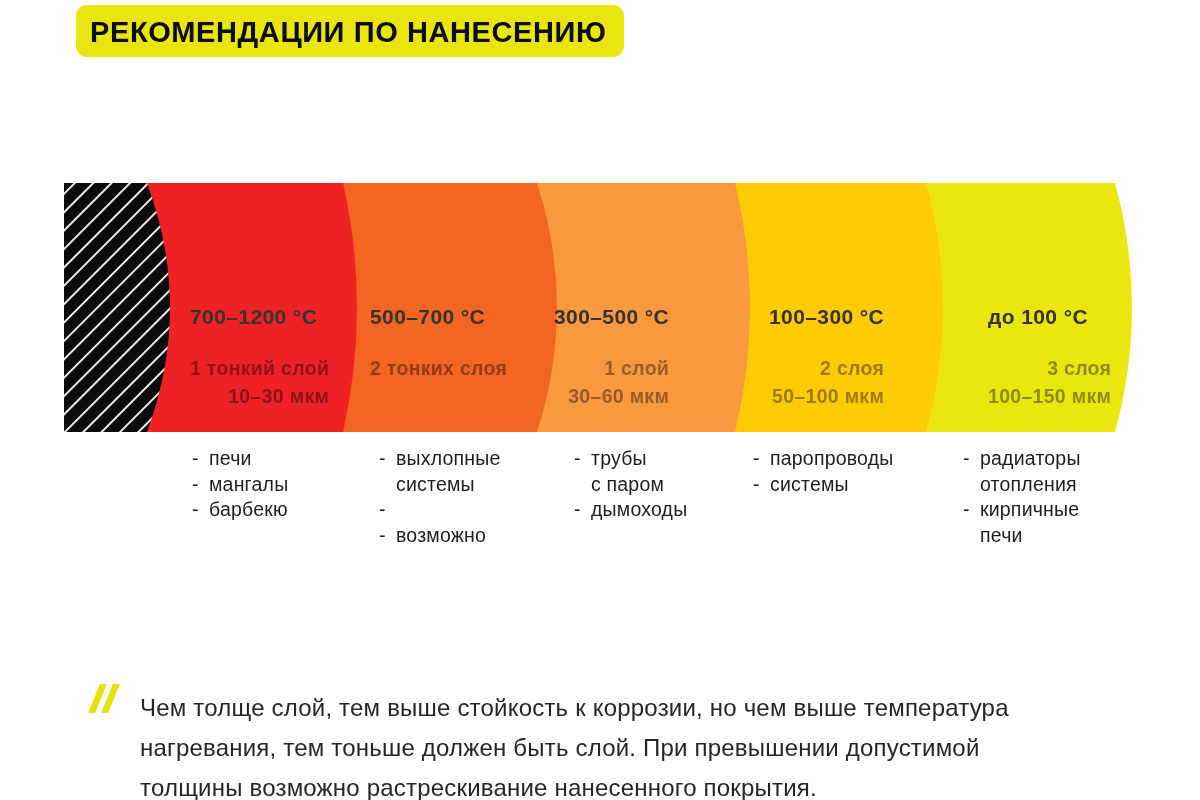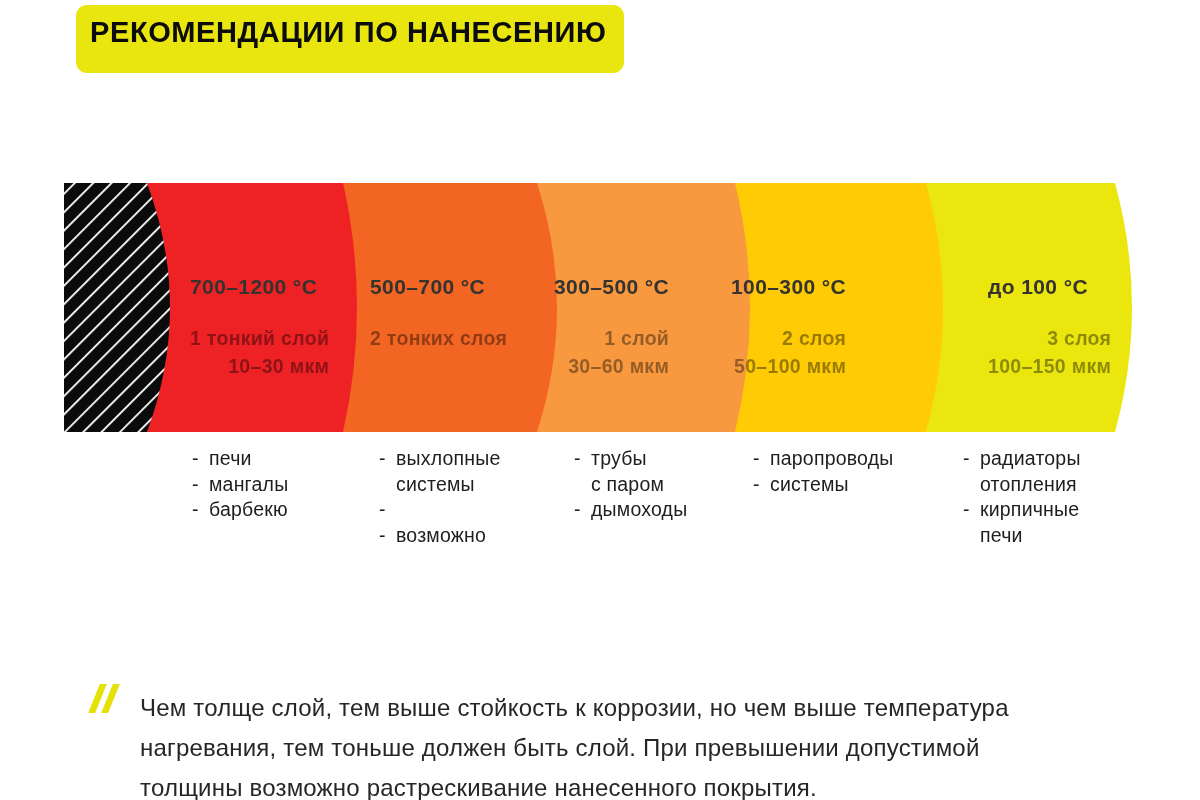--- a/index.html
+++ b/index.html
@@ -6,28 +6,28 @@
   body{
     width:1200px;height:800px;position:relative;background:#ffffff;
     font-family:"Liberation Sans", sans-serif;overflow:hidden;
     -webkit-font-smoothing:antialiased;
   }
   
   .title-badge{
     position:absolute;left:76px;top:5px;
     background:#e8e50f;color:#0c0c0c;
     font-size:29px;font-weight:700;letter-spacing:.6px;
-    padding:11px 17px 24px 14px;border-radius:11px;white-space:nowrap;
+    padding:11px 17px 8px 14px;border-radius:11px;white-space:nowrap;
   }
   
   .band-svg{position:absolute;left:0;top:183px;}
   
   .seg{position:absolute;top:272px;}
   .seg .temp{font-size:21px;line-height:30px;font-weight:600;color:#353330;
-    letter-spacing:.4px;margin-bottom:22px;white-space:nowrap;}
+    letter-spacing:.4px;margin-bottom:22px;white-space:nowrap;margin-top:30px;}
   .seg .sub{font-size:19.5px;line-height:28px;font-weight:600;
     color:rgba(0,0,0,0.40);letter-spacing:.3px;white-space:nowrap;text-align:right;}
   
   .apps{position:absolute;top:446px;}
   .li{display:flex;font-size:19.5px;line-height:25.5px;color:#1e1e1e;
     letter-spacing:.2px;}
   .li .dash{width:17px;flex:0 0 17px;}
   .li .li-text{white-space:pre-line;}
   
   .quote-icon{position:absolute;left:90px;top:684px;width:40px;height:30px;}
@@ -68,21 +68,21 @@
   </div>
   <div class="seg" style="left:370px">
     <div class="temp">500–700 °C</div>
     <div class="sub">2 тонких слоя</div>
   </div>
   <div class="seg" style="left:554px">
     <div class="temp">300–500 °C</div>
     <div class="sub">1 слой</div>
     <div class="sub">30–60 мкм</div>
   </div>
-  <div class="seg" style="left:731px">
+  <div class="seg" style="left:769px">
     <div class="temp">100–300 °C</div>
     <div class="sub">2 слоя</div>
     <div class="sub">50–100 мкм</div>
   </div>
   <div class="seg" style="left:988px">
     <div class="temp">до 100 °C</div>
     <div class="sub">3 слоя</div>
     <div class="sub">100–150 мкм</div>
   </div>
 

